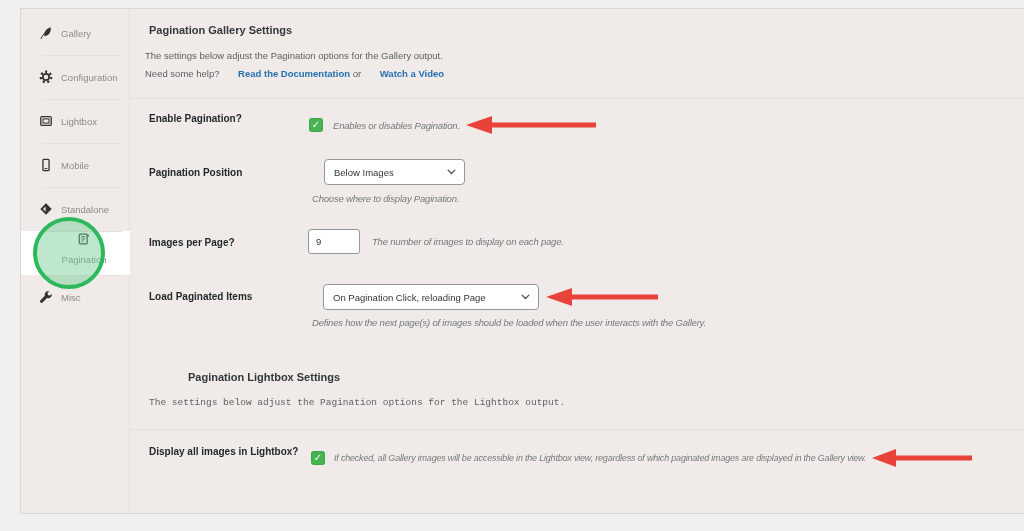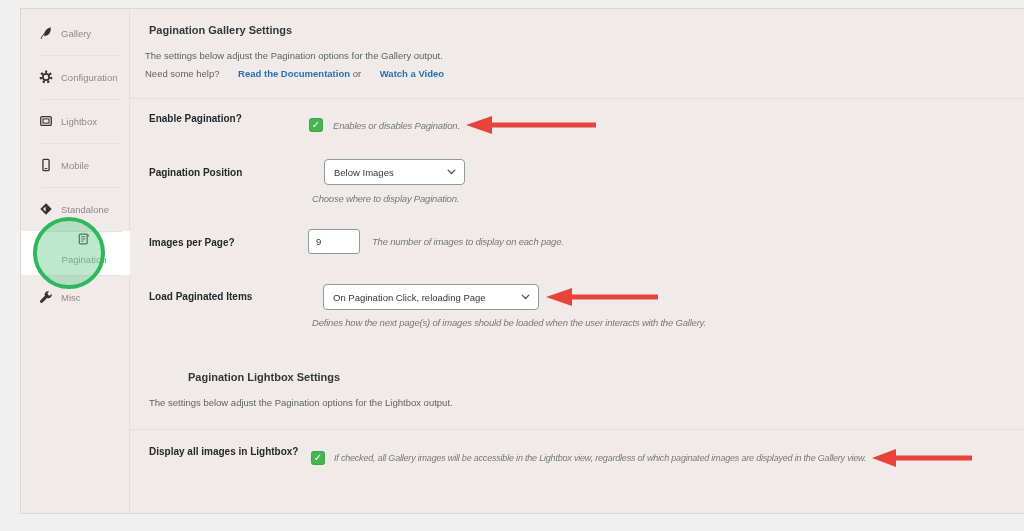--- a/index.html
+++ b/index.html
@@ -201,21 +201,21 @@
       <span class="arrow" style="margin-left:5px;">
         <svg width="116" height="26" viewBox="0 0 116 26">
             <line x1="24" y1="13" x2="114" y2="13" stroke="currentColor" stroke-width="5"></line>
             <polygon points="2,13 28,4 28,22" fill="currentColor"></polygon>
           </svg>
       </span>
     </div>
     <div class="abs italic-desc" style="left:183px;top:308px;">Defines how the next page(s) of images should be loaded when the user interacts with the Gallery.</div>
 
     <div class="abs section-title" style="left:20px;top:362px;margin-left:39px;">Pagination Lightbox Settings</div>
-    <div class="abs body-text" style="left:20px;top:385px;">The settings below adjust the Pagination options for the Lightbox output.</div>
+    <div class="abs body-text" style="left:20px;top:385px;font-family:Liberation Mono, monospace;">The settings below adjust the Pagination options for the Lightbox output.</div>
 
     <div class="abs hr" style="left:0;right:0;top:420px;"></div>
 
     <div class="abs field-label" style="left:20px;top:437px;">Display all images in Lightbox?</div>
     <div class="abs flex-row" style="left:182px;top:436px;right:0;">
       <div class="checkbox">
         <span>✓</span>
       </div>
       <span class="italic-desc" style="margin-left:9px;font-size:9px;">If checked, all Gallery images will be accessible in the Lightbox view, regardless of which paginated images are displayed in the Gallery view.</span>
       <span class="arrow" style="margin-left:4px;">

